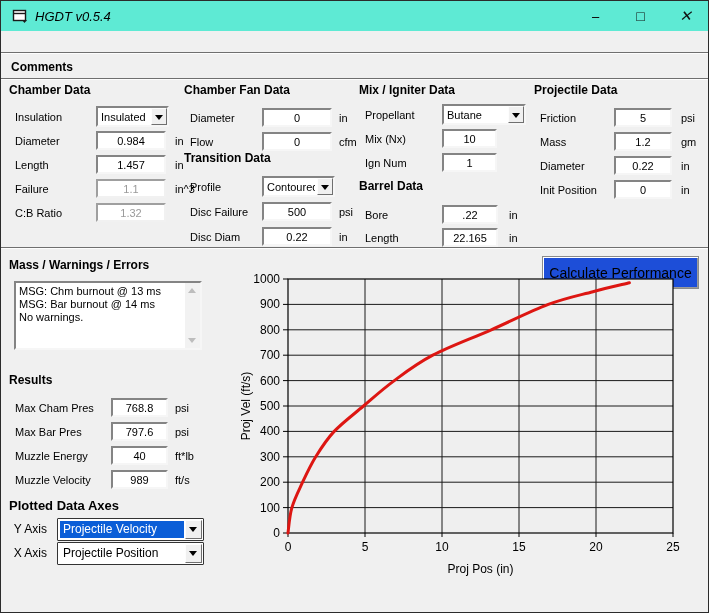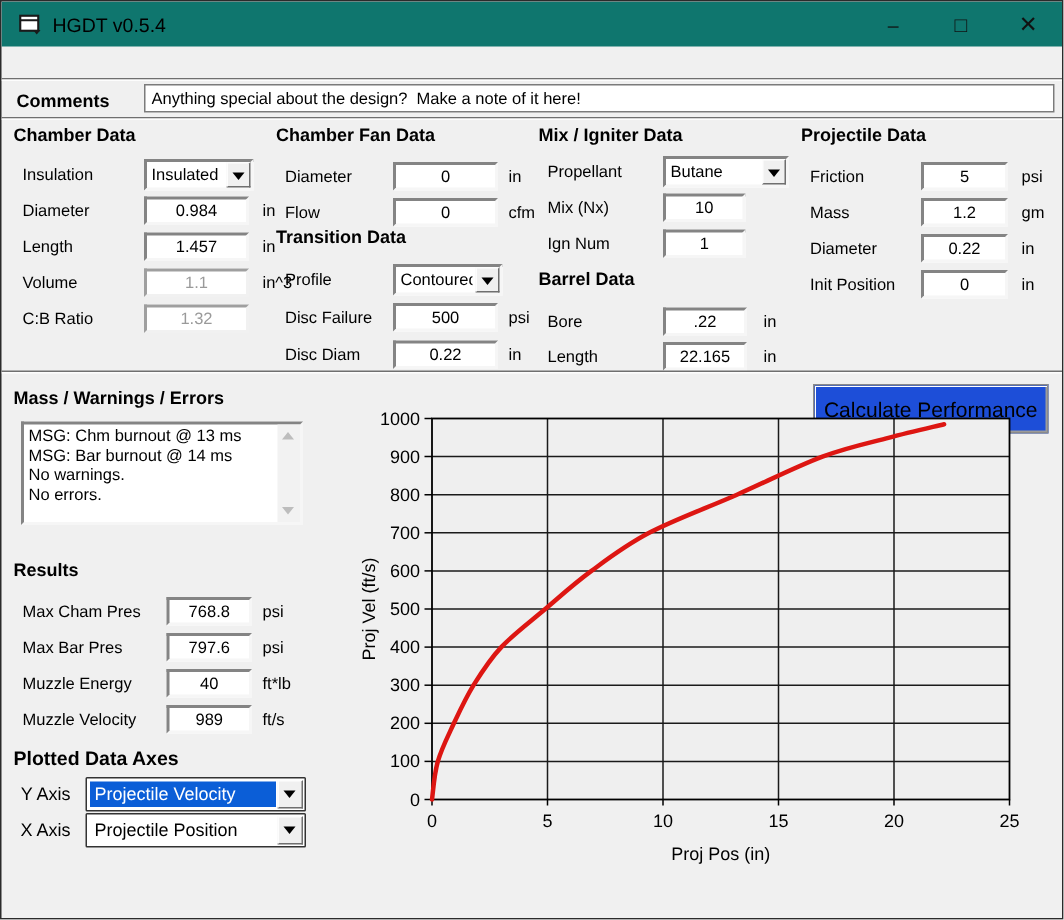--- a/index.html
+++ b/index.html
@@ -3,21 +3,21 @@
 <meta charset="utf-8">
 <style>
   * { margin:0; padding:0; box-sizing:border-box; }
   html,body { background:#cfcfcf; }
   #window {
     position:relative; width:709px; height:613px;
     background:#f0f0f0; border:1px solid #2b2b2b; overflow:hidden;
     font-family:"Liberation Sans", sans-serif; font-size:11px; color:#000;
   }
   
-  #titlebar { position:absolute; left:0; top:0; width:100%; height:30px; background:#0f766e; }
+  #titlebar { position:absolute; left:0; top:0; width:100%; height:30px; background:#5eead4;font-style:italic; }
   #app-icon { position:absolute; left:11px; top:8px; }
   #title-text { position:absolute; left:34px; top:8px; font-size:13px; }
   .winctl { position:absolute; top:0; width:45px; height:30px; display:flex; align-items:center; justify-content:center; font-size:13px; color:#111; }
   #btn-min  { right:90px; }
   #btn-max  { right:45px; font-size:14px; }
   #btn-close{ right:0; font-size:15px; }
   
   #menubar { position:absolute; left:0; top:30px; width:100%; height:21px; background:#fff; }
   .menu-item { position:absolute; top:3px; font-size:13px; }
   
@@ -103,21 +103,20 @@
         <span>□</span>
       </div>
     <div class="winctl" id="btn-close">
         <span>✕</span>
       </div>
   </div>
 
   <div class="sep" style="top:51px"></div>
 
   <span id="comments-label">Comments</span>
-  <input id="comments-input" value="Anything special about the design?  Make a note of it here!" style="">
   <div class="sep" style="top:77px"></div>
 
   <div class="section" id="sec-chamber" style="left:8px;   top:82px;  width:175px;">
       <div class="sec-title">Chamber Data</div>
       <div class="frow" style="top: 24px; left: 0px; right: 0px;">
         <span class="flabel" style="left: 6px;">Insulation</span>
         <div class="combo" style="left: 87px; width: 73px; top: -1px;">
           <span class="combo-text">Insulated</span>
           <span class="combo-btn">
             <i class="arr"></i>
@@ -128,21 +127,21 @@
         <span class="flabel" style="left: 6px;">Diameter</span>
         <input class="textbox" value="0.984" style="left: 87px; width: 70px; top: 0px;">
         <span class="funit" style="left: 166px;">in</span>
       </div>
       <div class="frow" style="top: 72px; left: 0px; right: 0px;">
         <span class="flabel" style="left: 6px;">Length</span>
         <input class="textbox" value="1.457" style="left: 87px; width: 70px; top: 0px;">
         <span class="funit" style="left: 166px;">in</span>
       </div>
       <div class="frow" style="top: 96px; left: 0px; right: 0px;">
-        <span class="flabel" style="left: 6px;">Volume</span>
+        <span class="flabel" style="left: 6px;">Failure</span>
         <input class="textbox dis" readonly="" value="1.1" style="left: 87px; width: 70px; top: 0px;">
         <span class="funit" style="left: 166px;">in^3</span>
       </div>
       <div class="frow" style="top: 120px; left: 0px; right: 0px;">
         <span class="flabel" style="left: 6px;">C:B Ratio</span>
         <input class="textbox dis" readonly="" value="1.32" style="left: 87px; width: 70px; top: 0px;">
       </div>
     </div>
   <div class="section" id="sec-fan" style="left:183px; top:82px;  width:172px;">
       <div class="sec-title">Chamber Fan Data</div>
@@ -239,21 +238,20 @@
   <div class="btn3d" id="calc-btn">Calculate Performance</div>
 
   <div class="sep" style="top:246px"></div>
 
   <span id="msgs-title">Mass / Warnings / Errors</span>
   <div id="msgs-box">
     <div id="msgs-lines">
         <div>MSG: Chm burnout @ 13 ms</div>
         <div>MSG: Bar burnout @ 14 ms</div>
         <div>No warnings.</div>
-        <div>No errors.</div>
       </div>
     <div id="msgs-scroll">
       <div class="scroll-arrow" id="scroll-up"></div>
       <div class="scroll-arrow" id="scroll-down"></div>
     </div>
   </div>
 
   <div class="section" id="sec-results" style="left:8px; top:372px; width:200px;">
       <div class="sec-title">Results</div>
       <div class="frow" style="top: 25px; left: 0px; right: 0px;">

